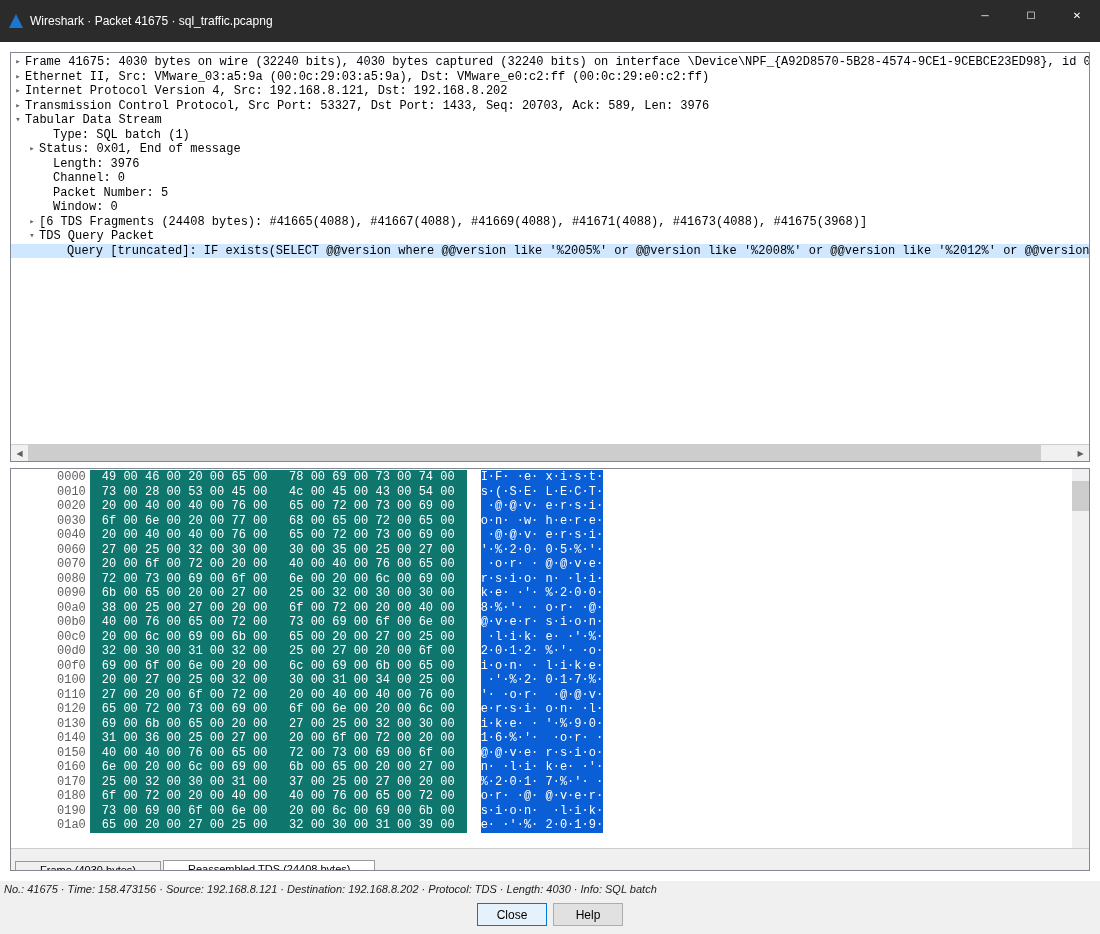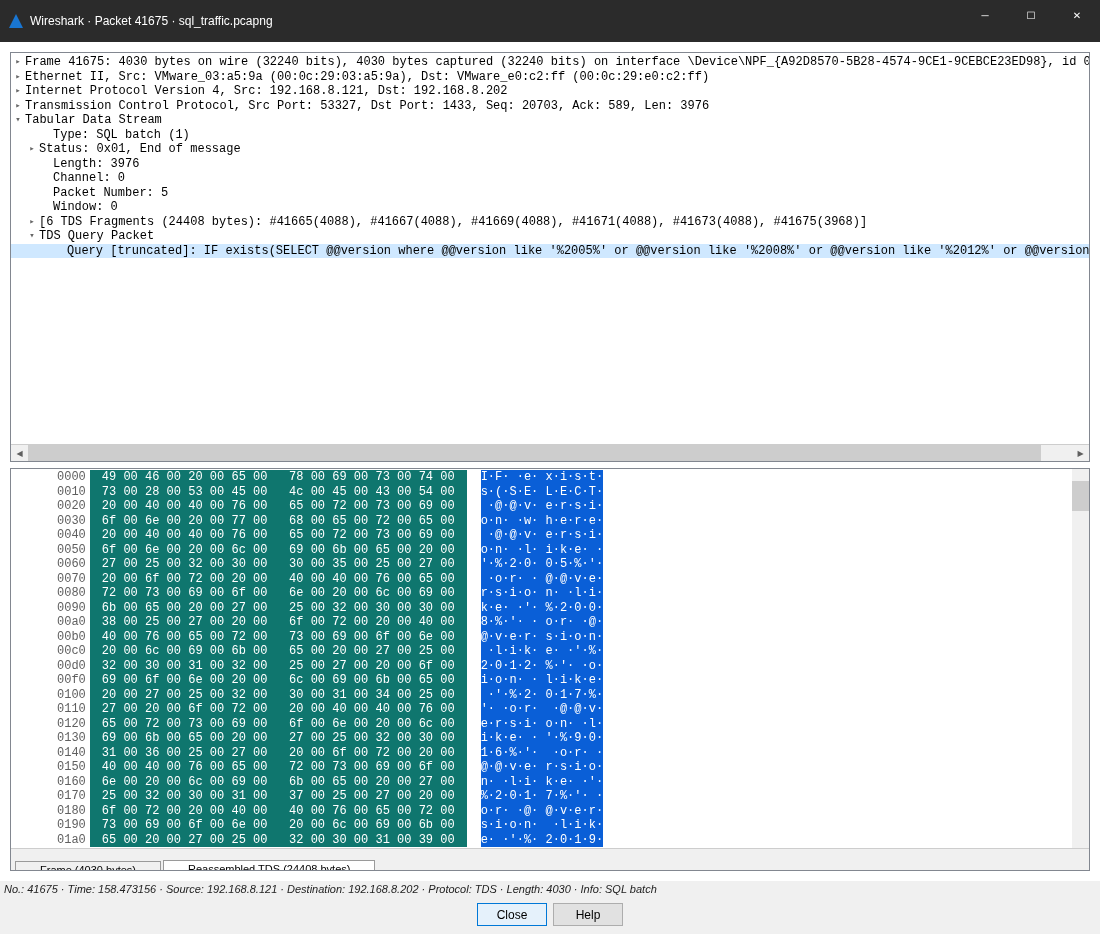--- a/index.html
+++ b/index.html
@@ -201,21 +201,20 @@
   <div class="pane hex-pane">
     <div class="hex-body" id="hex-body">
       <div class="vscroll">
           <div class="thumb"></div>
         </div>
     <div class="hex-row"><span class="hex-offset">0000</span><span class="hex-hex">49 00 46 00 20 00 65 00   78 00 69 00 73 00 74 00</span><span class="hex-gap"></span><span class="hex-ascii">I·F· ·e· x·i·s·t·</span></div>
         <div class="hex-row"><span class="hex-offset">0010</span><span class="hex-hex">73 00 28 00 53 00 45 00   4c 00 45 00 43 00 54 00</span><span class="hex-gap"></span><span class="hex-ascii">s·(·S·E· L·E·C·T·</span></div>
         <div class="hex-row"><span class="hex-offset">0020</span><span class="hex-hex">20 00 40 00 40 00 76 00   65 00 72 00 73 00 69 00</span><span class="hex-gap"></span><span class="hex-ascii"> ·@·@·v· e·r·s·i·</span></div>
         <div class="hex-row"><span class="hex-offset">0030</span><span class="hex-hex">6f 00 6e 00 20 00 77 00   68 00 65 00 72 00 65 00</span><span class="hex-gap"></span><span class="hex-ascii">o·n· ·w· h·e·r·e·</span></div>
         <div class="hex-row"><span class="hex-offset">0040</span><span class="hex-hex">20 00 40 00 40 00 76 00   65 00 72 00 73 00 69 00</span><span class="hex-gap"></span><span class="hex-ascii"> ·@·@·v· e·r·s·i·</span></div>
-        <div class="hex-row"><span class="hex-offset">0050</span><span class="hex-hex">6f 00 6e 00 20 00 6c 00   69 00 6b 00 65 00 20 00</span><span class="hex-gap"></span><span class="hex-ascii">o·n· ·l· i·k·e· ·</span></div>
         <div class="hex-row"><span class="hex-offset">0060</span><span class="hex-hex">27 00 25 00 32 00 30 00   30 00 35 00 25 00 27 00</span><span class="hex-gap"></span><span class="hex-ascii">'·%·2·0· 0·5·%·'·</span></div>
         <div class="hex-row"><span class="hex-offset">0070</span><span class="hex-hex">20 00 6f 00 72 00 20 00   40 00 40 00 76 00 65 00</span><span class="hex-gap"></span><span class="hex-ascii"> ·o·r· · @·@·v·e·</span></div>
         <div class="hex-row"><span class="hex-offset">0080</span><span class="hex-hex">72 00 73 00 69 00 6f 00   6e 00 20 00 6c 00 69 00</span><span class="hex-gap"></span><span class="hex-ascii">r·s·i·o· n· ·l·i·</span></div>
         <div class="hex-row"><span class="hex-offset">0090</span><span class="hex-hex">6b 00 65 00 20 00 27 00   25 00 32 00 30 00 30 00</span><span class="hex-gap"></span><span class="hex-ascii">k·e· ·'· %·2·0·0·</span></div>
         <div class="hex-row"><span class="hex-offset">00a0</span><span class="hex-hex">38 00 25 00 27 00 20 00   6f 00 72 00 20 00 40 00</span><span class="hex-gap"></span><span class="hex-ascii">8·%·'· · o·r· ·@·</span></div>
         <div class="hex-row"><span class="hex-offset">00b0</span><span class="hex-hex">40 00 76 00 65 00 72 00   73 00 69 00 6f 00 6e 00</span><span class="hex-gap"></span><span class="hex-ascii">@·v·e·r· s·i·o·n·</span></div>
         <div class="hex-row"><span class="hex-offset">00c0</span><span class="hex-hex">20 00 6c 00 69 00 6b 00   65 00 20 00 27 00 25 00</span><span class="hex-gap"></span><span class="hex-ascii"> ·l·i·k· e· ·'·%·</span></div>
         <div class="hex-row"><span class="hex-offset">00d0</span><span class="hex-hex">32 00 30 00 31 00 32 00   25 00 27 00 20 00 6f 00</span><span class="hex-gap"></span><span class="hex-ascii">2·0·1·2· %·'· ·o·</span></div>
         <div class="hex-row"><span class="hex-offset">00f0</span><span class="hex-hex">69 00 6f 00 6e 00 20 00   6c 00 69 00 6b 00 65 00</span><span class="hex-gap"></span><span class="hex-ascii">i·o·n· · l·i·k·e·</span></div>
         <div class="hex-row"><span class="hex-offset">0100</span><span class="hex-hex">20 00 27 00 25 00 32 00   30 00 31 00 34 00 25 00</span><span class="hex-gap"></span><span class="hex-ascii"> ·'·%·2· 0·1·7·%·</span></div>

